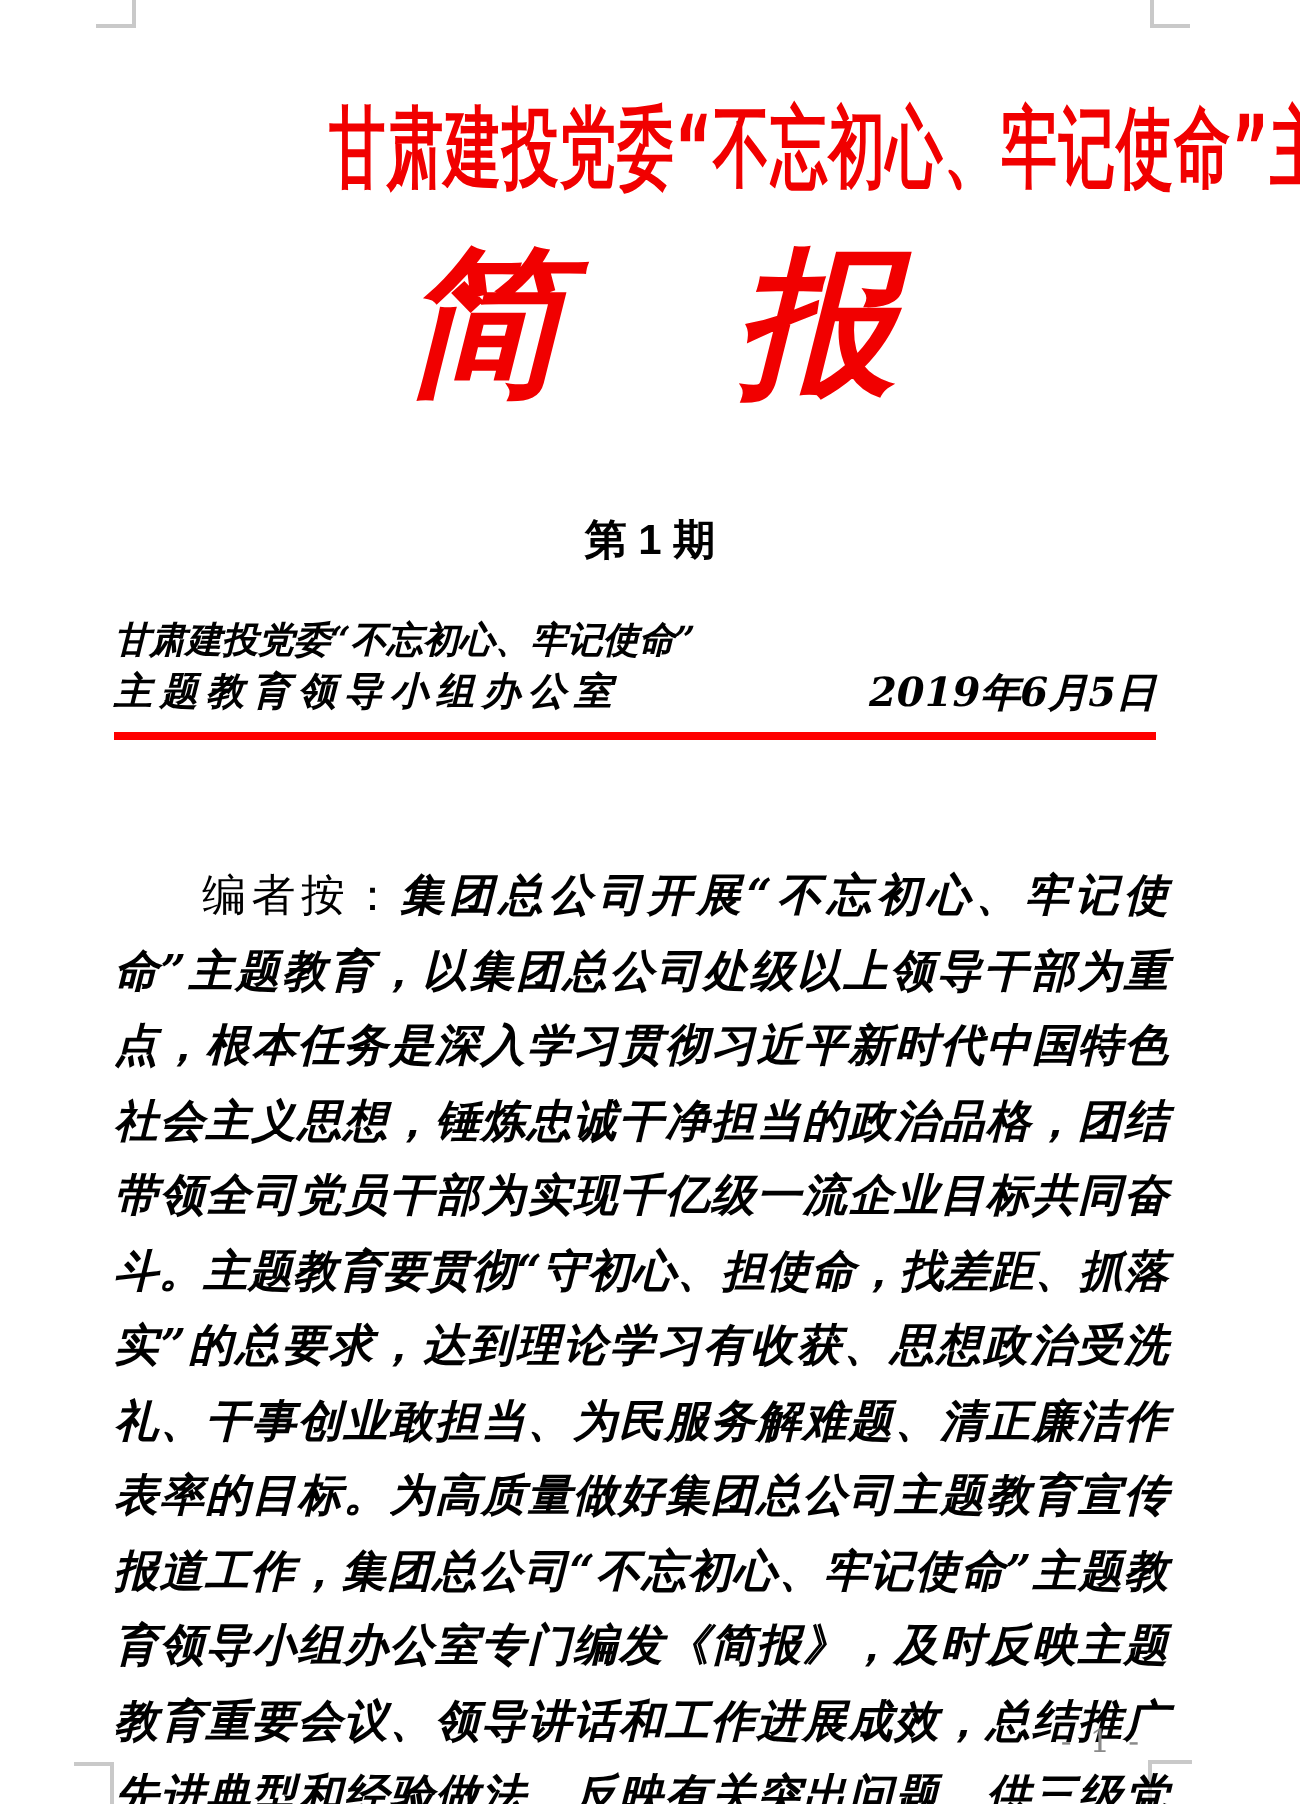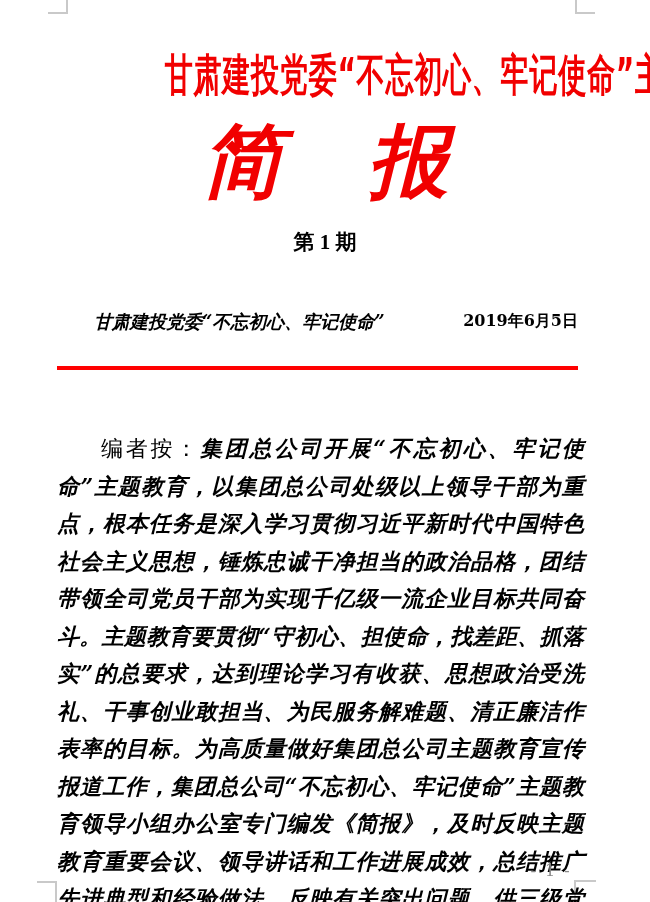--- a/index.html
+++ b/index.html
@@ -48,50 +48,51 @@
     gap:86px;
   }
   .bulletin-title .char{
     font-family:"DejaVu Serif", serif;
     font-weight:bold;
     font-style:italic;
     font-size:80px;line-height:86px;
     color:var(--masthead-red);
   }
   .issue-no{
-    position:absolute;left:0;right:0;top:228px;
+    position:absolute;left:0;right:0;top:256px;
     text-align:center;
-    font-family:Liberation Serif, serif;
+    font-family:Liberation Sans, sans-serif;
     font-size:21px;font-weight:bold;
     color:var(--text-black);
   }
   .issuer-row{
     position:absolute;left:57px;top:308px;width:521px;
     display:flex;justify-content:space-between;align-items:flex-end;
   }
-  .issuer-lines{color:var(--text-black);margin-left:37px;}
+  .issuer-lines{color:var(--text-black);}
   .issuer-line1{
     font-family:"DejaVu Serif", serif;
     font-style:italic;font-weight:bold;
     font-size:18px;line-height:25px;
     white-space:nowrap;
   }
   .issuer-line2{
     font-family:"DejaVu Serif", serif;
     font-style:italic;font-weight:bold;
     font-size:19px;line-height:26px;
     letter-spacing:4px;
     white-space:nowrap;
   }
   .issue-date{
     font-family:"DejaVu Serif", serif;
     font-weight:bold;
-    font-size:16px;line-height:26px;
+    font-size:20px;line-height:26px;
     color:var(--text-black);
     white-space:nowrap;
+    font-style:italic;
   }
   .red-rule{
     position:absolute;left:57px;top:366px;
     width:521px;height:4px;
     background:var(--rule-red);
   }
   .body-text{
     position:absolute;left:57px;top:430px;width:527px;
     font-family:"DejaVu Serif", serif;
     font-style:italic;font-weight:bold;
@@ -131,20 +132,21 @@
   <div class="bulletin-title">
     <span class="char">简</span>
     <span class="char">报</span>
   </div>
 
   <div class="issue-no">第 1 期</div>
 
   <div class="issuer-row">
     <div class="issuer-lines">
       <div class="issuer-line1">甘肃建投党委“不忘初心、牢记使命”</div>
+      <div class="issuer-line2">主题教育领导小组办公室</div>
     </div>
     <div class="issue-date">2019年6月5日</div>
   </div>
 
   <div class="red-rule"></div>
 
   <p class="body-text"><span class="lead">编者按：</span><span>集团总公司开展“不忘初心、牢记使命”主题教育，以集团总公司处级以上领导干部为重点，根本任务是深入学习贯彻习近平新时代中国特色社会主义思想，锤炼忠诚干净担当的政治品格，团结带领全司党员干部为实现千亿级一流企业目标共同奋斗。主题教育要贯彻“守初心、担使命，找差距、抓落实”的总要求，达到理论学习有收获、思想政治受洗礼、干事创业敢担当、为民服务解难题、清正廉洁作表率的目标。为高质量做好集团总公司主题教育宣传报道工作，集团总公司“不忘初心、牢记使命”主题教育领导小组办公室专门编发《简报》，及时反映主题教育重要会议、领导讲话和工作进展成效，总结推广先进典型和经验做法，反映有关突出问题，供三级党组织及党员干部参阅。</span></p>
 
   <div class="page-number">- 1 -</div>
 

